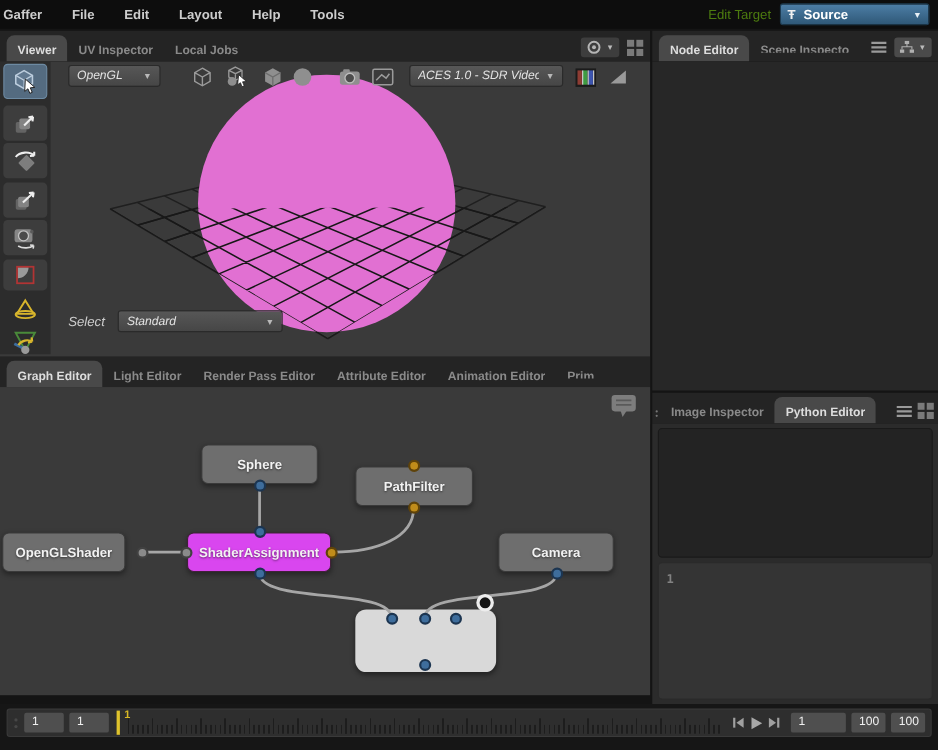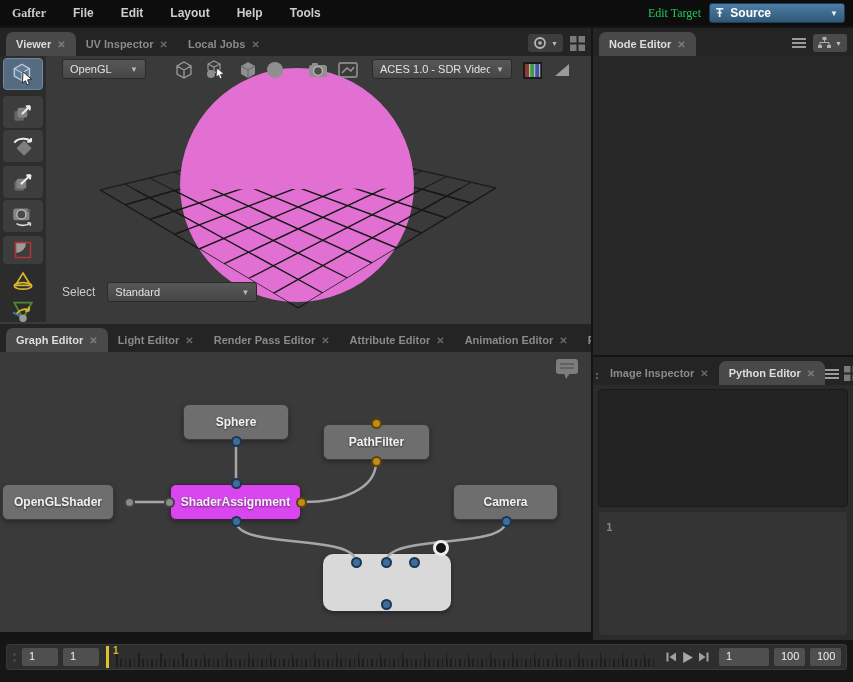--- a/index.html
+++ b/index.html
@@ -6,48 +6,48 @@
   html,body { background:#141414; }
   .app {
     position: relative; width: 853px; height: 682px;
     background: #141414; overflow: hidden;
     font-family: "Liberation Sans", sans-serif; color: #cfcfcf;
   }
   
   .menubar { position:absolute; left:0; top:0; width:853px; height:26px;
     background:#0d0d0d; display:flex; align-items:center; }
   .menu-item { font-size:12px; font-weight:bold; color:#cdcdcd; margin-left:27px; cursor:default; }
-  .menu-item:first-child { margin-left:12px;font-family:Liberation Serif, serif; }
+  .menu-item:first-child { margin-left:3px; }
   .edit-target-wrap { margin-left:auto; display:flex; align-items:center; gap:8px; margin-right:8px; }
-  .edit-target-label { font-size:12px; color:#22c55e;font-family:Liberation Serif, serif; }
+  .edit-target-label { font-size:12px; color:#4d7c0f; }
   .edit-target-dd { width:136px; height:20px; border-radius:3px;
     background:linear-gradient(#4d7ea6,#2f5877); border:1px solid #1e3c52;
     display:flex; align-items:center; padding:0 6px; gap:7px; color:#fff; }
   .edit-target-dd .tgt-icon { font-size:12px; font-weight:bold; color:#f0f0f0; }
   .edit-target-dd .val { font-size:12px; font-weight:bold; flex:1; }
   .edit-target-dd .arr { font-size:8px; color:#e8f0f6; }
   
   .panel { position:absolute; }
   .tabbar { height:28px; background:#242424; display:flex; align-items:flex-end; padding-left:6px; overflow:hidden; }
   .tab { height:24px; display:flex; align-items:center; gap:6px; padding:8px 10px;
-    font-size:11px; font-weight:bold; color:#8a8a8a; white-space:nowrap; }
+    font-size:11px; font-weight:bold; color:#8a8a8a; white-space:nowrap;flex-direction:column; }
   .tab.active { background:#494949; color:#dddddd; border-radius:7px 7px 0 0; }
   .tab .x { font-size:10px; color:#696969; font-weight:bold; }
   .tab.active .x { color:#7e7e7e; }
   .tabbar-icons { margin-left:auto; display:flex; align-items:center; gap:7px; padding:0 6px 4px 0; }
   .content { position:relative; background:#3a3a3a; overflow:hidden; }
   .trunc { max-width:86px; overflow:hidden; }
   
   .dd { background:linear-gradient(#575757,#464646); border:1px solid #2a2a2a; border-radius:3px;
     height:20px; display:flex; align-items:center; padding:0 7px; gap:6px; }
   .dd .val { font-size:11px; color:#e3e3e3; flex:1; white-space:nowrap; overflow:hidden; }
   .dd .arr { font-size:8px; color:#b9b9b9; }
   
   .viewer-panel { left:0; top:28px; width:591px; height:294px; }
-  .viewer-content { height:330px; }
+  .viewer-content { height:330px;font-style:italic; }
   .viewport-svg { position:absolute; left:0; top:0; }
   .viewer-toolbar { position:absolute; left:0; top:2px; width:591px; height:24px; }
   .vt-abs { position:absolute; top:1px; }
   .icon-btn22 { width:24px; height:22px; display:flex; align-items:center; justify-content:center; }
   .tools-col { position:absolute; left:0; top:0; width:46px; height:266px; background:#2c2c2c; }
   .tool-btn { position:absolute; left:3px; width:40px; height:32px; background:#3d3d3d;
     border-radius:4px; display:flex; align-items:center; justify-content:center; }
   .tool-btn.active { background:#546b80; border:1px solid #6d8aa2; }
   .select-row { position:absolute; left:62px; top:226px; display:flex; align-items:center; gap:12px; }
   .select-label { font-size:12px; color:#cccccc; }
@@ -300,20 +300,23 @@
       </div>
     </div>
   </div>
 
   <div class="panel nodeeditor-panel">
     <div class="tabbar">
       <div class="tab active">
         <span>Node Editor</span>
         <span class="x">✕</span>
       </div>
+      <div class="tab">
+        <span class="trunc">Scene Inspecto</span>
+      </div>
       <div class="tabbar-icons">
         <svg width="14" height="12" viewBox="0 0 14 12">
           <path d="M0 2 H14 M0 6 H14 M0 10 H14" stroke="#9a9a9a" stroke-width="2"></path>
         </svg>
         <div class="mini-dd">
           <svg width="13" height="12" viewBox="0 0 13 12">
             <rect x="4.5" y="0" width="4" height="3" fill="#b0b0b0"></rect>
             <rect x="0" y="8" width="4" height="3" fill="#b0b0b0"></rect>
             <rect x="9" y="8" width="4" height="3" fill="#b0b0b0"></rect>
             <path d="M6.5 3 V5.5 M6.5 5.5 H2 V8 M6.5 5.5 H11 V8" fill="none" stroke="#b0b0b0"></path>

